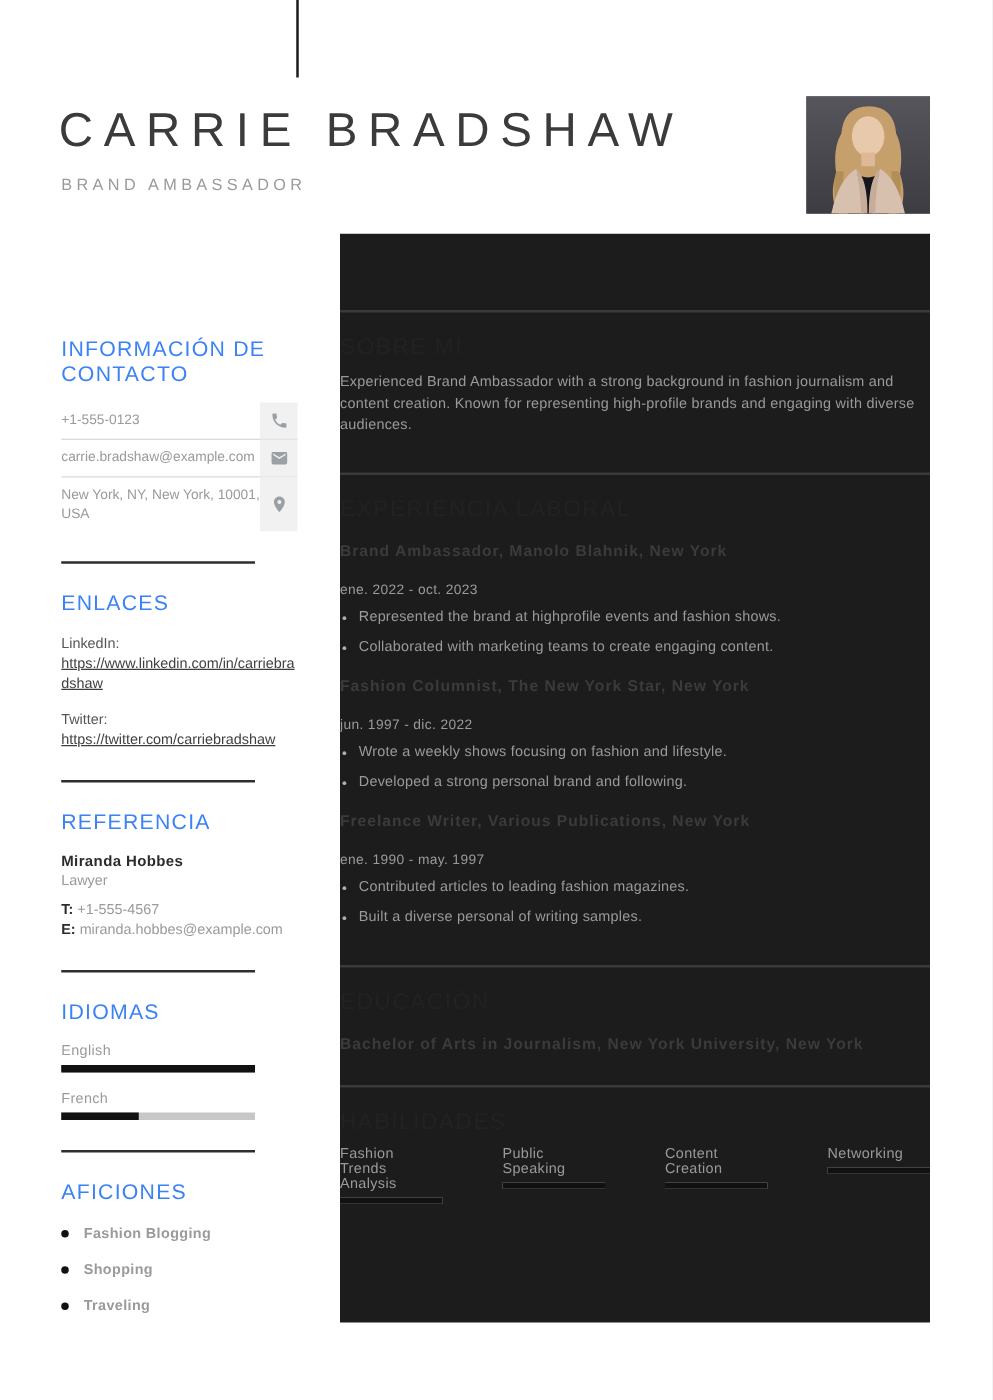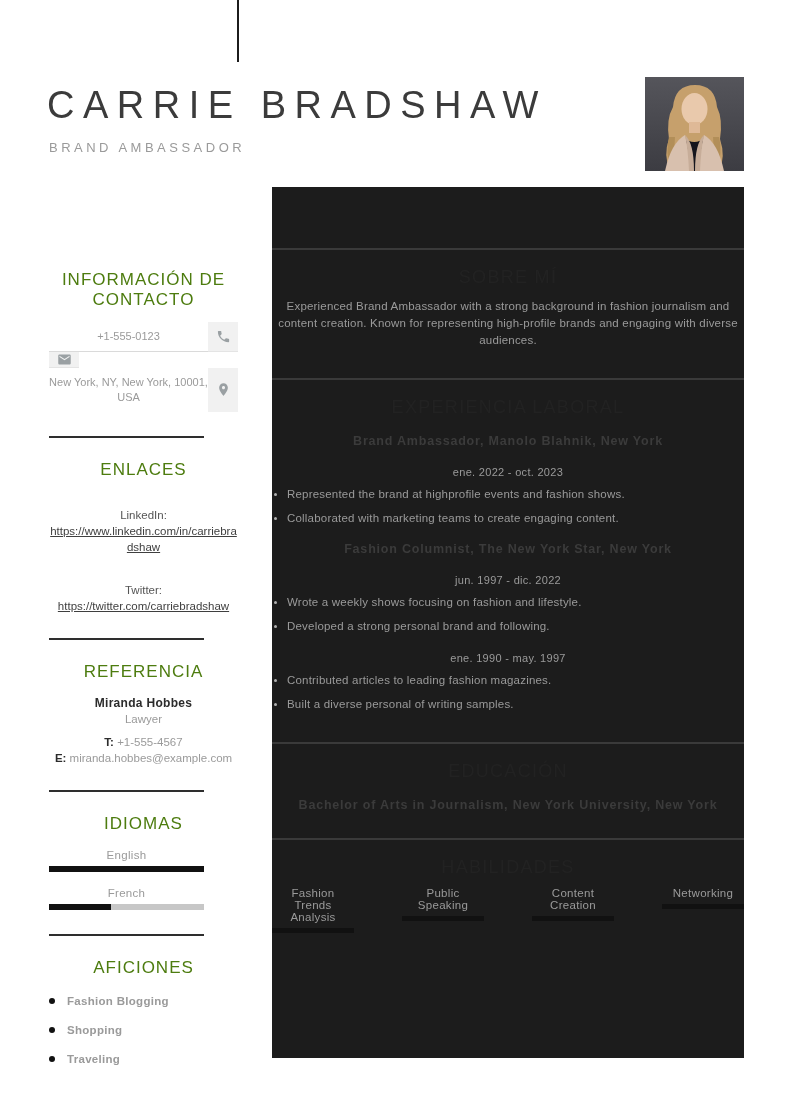--- a/index.html
+++ b/index.html
@@ -1,20 +1,20 @@
 <!DOCTYPE html>
 <html><head>
 <meta charset="utf-8">
 <style>
   * { margin:0; padding:0; box-sizing:border-box; }
   html,body { background:#e9e9e9; }
   body { font-family:"Liberation Sans", sans-serif; }
   #page {
     position:relative; width:794px; height:1120px; background:#ffffff;
-    margin:0 auto; overflow:hidden;text-align:center;
+    margin:0 auto; overflow:hidden;
   }
   
   .vline { position:absolute; left:237px; width:2px; background:#1c1c1c; }
   .vline.top { top:0; height:62px; }
   .vline.main { top:187px; height:871px; }
 
   
   .name {
     position:absolute; left:47px; top:84px;
     font-size:38px; letter-spacing:8.5px; color:#3b3b3b; font-weight:400;
@@ -25,42 +25,42 @@
     font-size:13px; letter-spacing:3.5px; color:#9a9a9a;
   }
   .photo {
     position:absolute; left:645px; top:77px; width:99px; height:94px;
     overflow:hidden; background:#4a4a50;
   }
 
   
   .sidebar { position:absolute; left:49px; top:270px; width:189px; }
   .s-head {
-    font-size:17px; letter-spacing:1px; color:#4d7c0f; font-weight:400;
+    font-size:17px; letter-spacing:1px; color:#3b82f6; font-weight:400;
     line-height:1.18;
   }
   .rule-side { width:155px; height:2px; background:#2e2e2e; margin-top:24px; }
 
   .contact-rows { margin-top:12px; }
   .c-row { display:flex; align-items:stretch; }
   .c-text {
     width:159px; font-size:11px; color:#9a9a9a; line-height:1.35;
     padding:7px 0 7px 0; border-bottom:1px solid #dadada;
     word-break:break-all;
   }
   .c-row:last-child .c-text { border-bottom:none; }
   .c-icon {
     width:30px; background:#f1f1f1; display:flex; align-items:center;
     justify-content:center; border-bottom:1px solid #e4e4e4;
   }
   .c-row:last-child .c-icon { border-bottom:none; }
   .c-icon svg { width:15px; height:15px; fill:#9aa0a3; }
 
   .mt22 { margin-top:22px; }
-  .link-group { margin-top:27px; font-size:11.5px; line-height:1.4; }
+  .link-group { margin-top:13px; font-size:11.5px; line-height:1.4; }
   .link-label { color:#555; }
   .link-url { color:#3f3f3f; text-decoration:underline; word-break:break-all; display:block; }
 
   .ref-name { margin-top:14px; font-size:12px; font-weight:bold; color:#2c2c2c; letter-spacing:0.3px; }
   .ref-role { margin-top:3px; font-size:11.5px; color:#9a9a9a; }
   .ref-lines { margin-top:10px; }
   .ref-line { font-size:11.5px; color:#9a9a9a; line-height:1.35; padding-left:16px; text-indent:-16px; word-break:break-all; }
   .ref-line b { color:#2c2c2c; }
 
   .lang-item { margin-top:15px; width:155px; }
@@ -145,20 +145,21 @@
     <div class="contact-rows">
       <div class="c-row">
         <div class="c-text">+1-555-0123</div>
         <div class="c-icon">
           <svg viewBox="0 0 24 24">
               <path d="M6.62 10.79c1.44 2.83 3.76 5.14 6.59 6.59l2.2-2.2c.27-.27.67-.36 1.02-.24 1.12.37 2.33.57 3.57.57.55 0 1 .45 1 1V20c0 .55-.45 1-1 1-9.39 0-17-7.61-17-17 0-.55.45-1 1-1h3.5c.55 0 1 .45 1 1 0 1.25.2 2.45.57 3.57.11.35.03.74-.25 1.02l-2.2 2.2z"></path>
             </svg>
         </div>
       </div>
       <div class="c-row">
+        <div class="c-text">carrie.bradshaw@example.com</div>
         <div class="c-icon">
           <svg viewBox="0 0 24 24">
               <path d="M20 4H4c-1.1 0-2 .9-2 2v12c0 1.1.9 2 2 2h16c1.1 0 2-.9 2-2V6c0-1.1-.9-2-2-2zm0 4l-8 5-8-5V6l8 5 8-5v2z"></path>
             </svg>
         </div>
       </div>
       <div class="c-row">
         <div class="c-text">New York, NY, New York, 10001, USA</div>
         <div class="c-icon">
           <svg viewBox="0 0 24 24">
@@ -252,20 +253,21 @@
             <span class="bullet-text">Wrote a weekly shows focusing on fashion and lifestyle.</span>
           </div>
         <div class="bullet">
             <span class="dot-gray"></span>
             <span class="bullet-text">Developed a strong personal brand and following.</span>
           </div>
       </div>
     </div>
 
     <div class="job">
+      <div class="job-title">Freelance Writer, Various Publications, New York</div>
       <div class="job-dates">ene. 1990 - may. 1997</div>
       <div class="blist">
         <div class="bullet">
             <span class="dot-gray"></span>
             <span class="bullet-text">Contributed articles to leading fashion magazines.</span>
           </div>
         <div class="bullet">
             <span class="dot-gray"></span>
             <span class="bullet-text">Built a diverse personal of writing samples.</span>
           </div>

